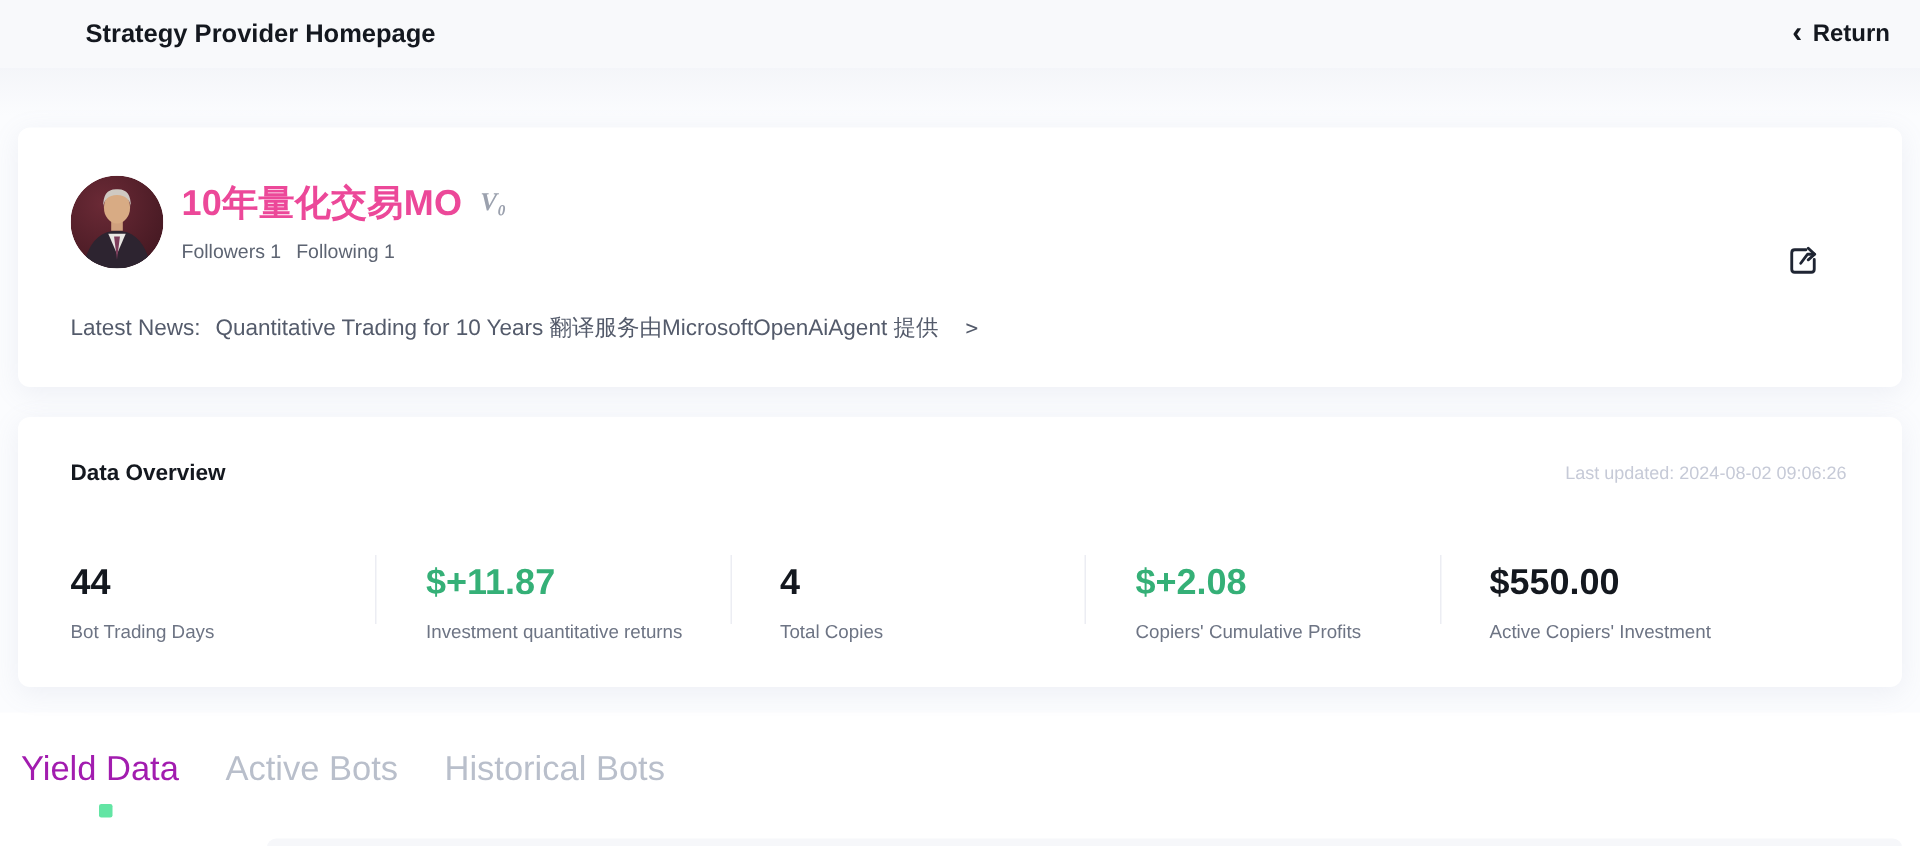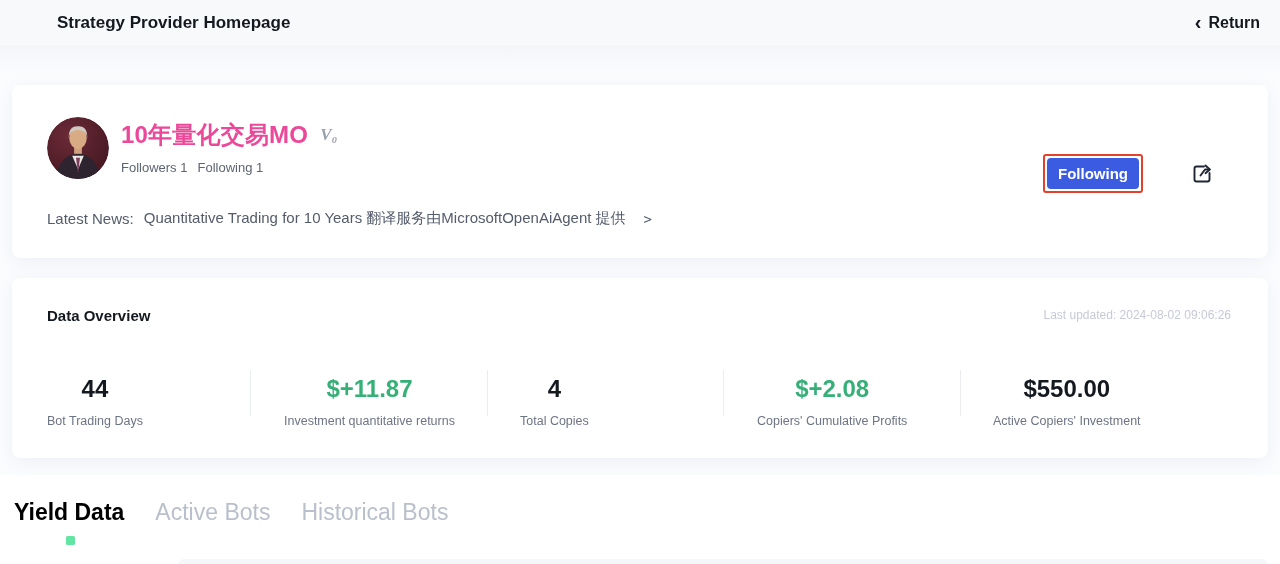--- a/index.html
+++ b/index.html
@@ -30,21 +30,21 @@
   }
   .bg-mid { position:absolute; left:0; top:45px; width:1280px; height:430px; background:#fbfcfe; z-index:0; }
 
   
   .card {
     position:absolute; left:12px; width:1256px; background:#ffffff;
     border-radius:8px; box-shadow:0 4px 18px rgba(140,152,185,.12);
     z-index:2;
   }
   .card-profile { top:85px; height:173px; }
-  .card-data    { top:278px; height:180px;text-align:center; }
+  .card-data    { top:278px; height:180px; }
 
   
   .avatar { position:absolute; left:35px; top:32px; width:62px; height:62px; border-radius:50%; overflow:hidden; }
   .avatar svg { display:block; width:62px; height:62px; }
   .name-row { position:absolute; left:109px; top:34px; display:flex; align-items:center; gap:12px; }
   .provider-name { font-size:24px; font-weight:bold; color:#ec4899; letter-spacing:.2px; }
   .level-badge { font-size:17px; font-style:italic; font-weight:bold; color:#9ba1ae; font-family:"Liberation Serif", serif; }
   .follow-row { position:absolute; left:109px; top:75px; display:flex; gap:10px; font-size:13px; color:#5d6472; }
   .annotation-box {
     position:absolute; left:1031px; top:69px; width:100px; height:39px;
@@ -71,21 +71,21 @@
   .stat-value { font-size:24px; font-weight:bold; line-height:28px; color:#14181f; }
   .stat-label { font-size:12.5px; color:#6d7484; margin-top:11px; white-space:nowrap; }
   .stat-1 { left:35px; }  .stat-2 { left:272px; } .stat-3 { left:508px; }
   .stat-4 { left:745px; } .stat-5 { left:981px; }
   .vdiv { position:absolute; top:92px; width:1px; height:46px; background:#ecedf3; }
   .vdiv-1 { left:238px; } .vdiv-2 { left:475px; } .vdiv-3 { left:711px; } .vdiv-4 { left:948px; }
 
   
   .tabbar { position:absolute; left:14px; top:499px; display:flex; gap:31px; z-index:2; }
   .tab { font-size:23px; cursor:pointer; }
-  .tab.active { font-weight:bold; color:#000000; }
+  .tab.active { font-weight:normal; color:#a21caf; }
   .tab.inactive { font-weight:500; color:#b9bfcb; }
   .tab-indicator { position:absolute; left:66px; top:536px; width:9px; height:9px; border-radius:1.5px; z-index:2; }
 
   .next-section-edge {
     position:absolute; left:178px; top:559px; width:1090px; height:6px;
     background:#f6f7fa; border-radius:8px 8px 0 0; z-index:1;
   }
 </style>
 </head>
 <body>
@@ -128,23 +128,20 @@
   <div class="name-row">
     <span class="provider-name">10年量化交易MO</span>
     <span class="level-badge">V₀</span>
   </div>
 
   <div class="follow-row">
     <span>Followers 1</span>
     <span>Following 1</span>
   </div>
 
-  <div class="annotation-box" style="border-color: rgb(228, 64, 44);">
-    <button class="following-btn" style="background: rgb(59, 92, 224);">Following</button>
-  </div>
 
   <div class="share-btn">
     <svg viewBox="0 0 24 24" width="24" height="24" fill="none" stroke="#1f2533" stroke-width="1.9" stroke-linecap="round" stroke-linejoin="round">
       <path d="M14 4.5 H6.5 Q4.5 4.5 4.5 6.5 V17.5 Q4.5 19.5 6.5 19.5 H17.5 Q19.5 19.5 19.5 17.5 V11"></path>
       <path d="M10.5 13.5 L15 7.5 H19.5"></path>
       <path d="M15.5 3.5 L19.8 7.5 L15.5 11.2"></path>
     </svg>
   </div>
 
   <div class="news-row">

